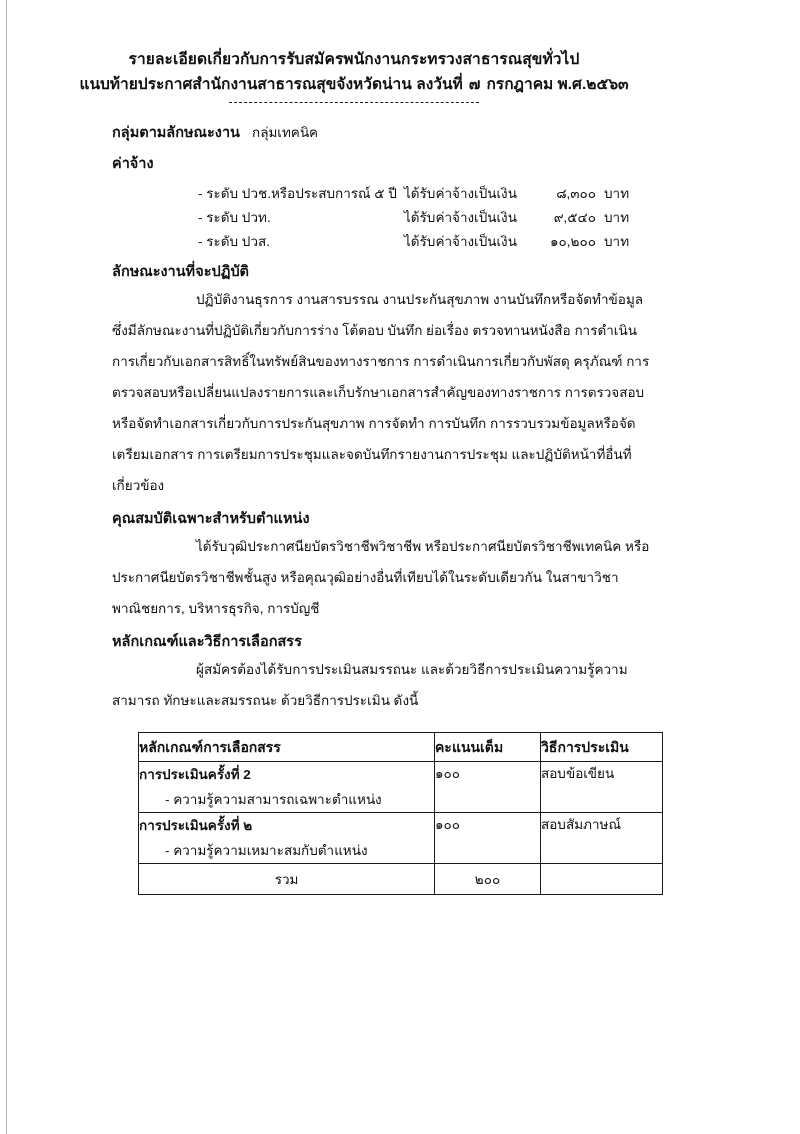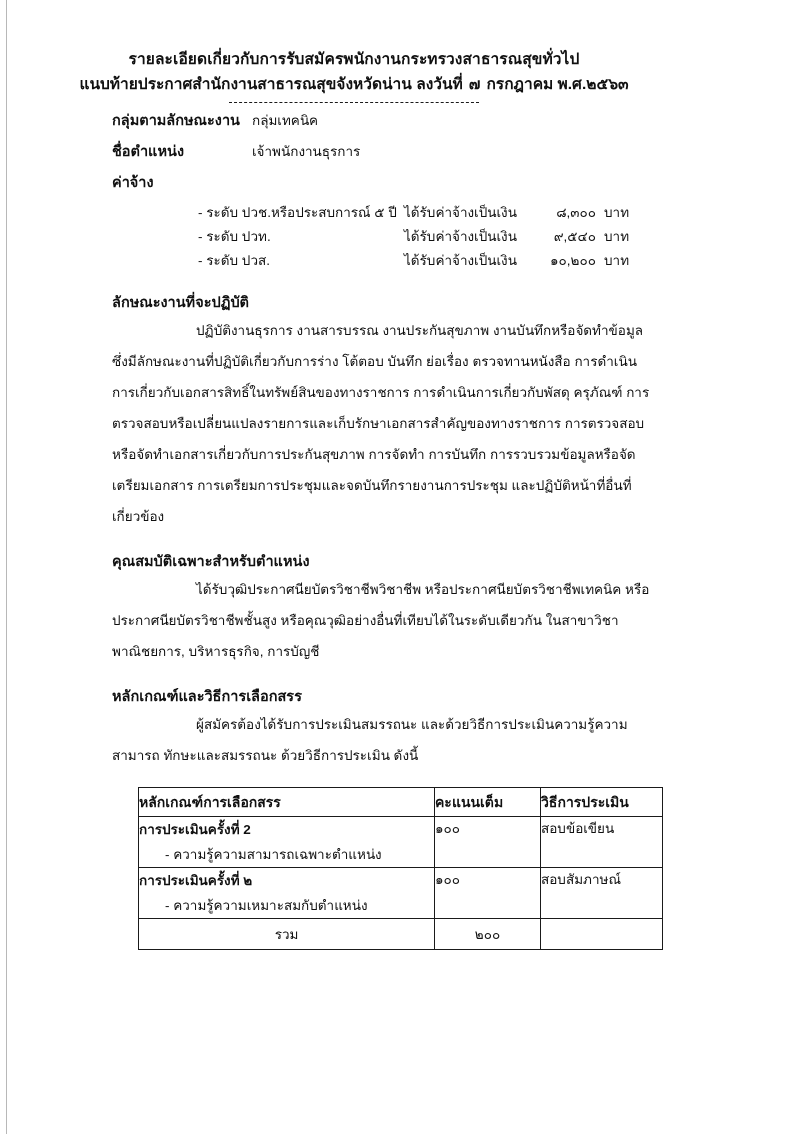--- a/index.html
+++ b/index.html
@@ -56,21 +56,21 @@
   .divider-dashed {
     width: 250px;
     margin: 6px auto 0 auto;
     border: 0;
     border-top: 1.5px dashed #1a1a1a;
     height: 0;
   }
 
   
   .fields {
-    margin-top: 2px;
+    margin-top: 14px;
     padding-left: 112px;
   }
   .field-row {
     display: flex;
     align-items: baseline;
     line-height: 30px;
   }
   .field-label {
     font-weight: bold;
     font-size: 14.5px;
@@ -92,21 +92,21 @@
     align-items: baseline;
     line-height: 24px;
     font-size: 13.5px;
   }
   .wage-level { width: 206px; flex: 0 0 206px; }
   .wage-text  { width: 120px; flex: 0 0 120px; }
   .wage-amount { width: 72px; flex: 0 0 72px; text-align: right; padding-right: 8px; }
   .wage-unit  { width: 40px; flex: 0 0 40px; }
 
   
-  .section { margin-top: 16px; padding-left: 112px; padding-right: 52px; }
+  .section { margin-top: 4px; padding-left: 112px; padding-right: 52px; }
   .section-heading {
     font-weight: bold;
     font-size: 14.5px;
     line-height: 26px;
   }
   .section-body {
     font-size: 13.5px;
     line-height: 31px;
     text-align: left;
   }
@@ -172,24 +172,20 @@
     <div class="title-line-2">
       <span>แนบท้ายประกาศสำนักงานสาธารณสุขจังหวัดน่าน  ลงวันที่</span><span class="date-gap"></span><span>๗</span><span class="date-gap"></span><span>กรกฎาคม พ.ศ.๒๕๖๓</span>
     </div>
     <hr class="divider-dashed">
   </div>
 
   <div class="fields">
     <div class="field-row">
       <span class="field-label">กลุ่มตามลักษณะงาน</span>
       <span class="field-value">กลุ่มเทคนิค</span>
-    </div>
-    <div class="field-row">
-      <span class="field-label">ชื่อตำแหน่ง</span>
-      <span class="field-value">เจ้าพนักงานธุรการ</span>
     </div>
     <div class="field-row field-row-single">
       <span class="field-label">ค่าจ้าง</span>
     </div>
   </div>
 
   <div class="wage-list">
     <div class="wage-row">
       <span class="wage-level">- ระดับ ปวช.หรือประสบการณ์ ๕ ปี</span>
       <span class="wage-text">ได้รับค่าจ้างเป็นเงิน</span>

